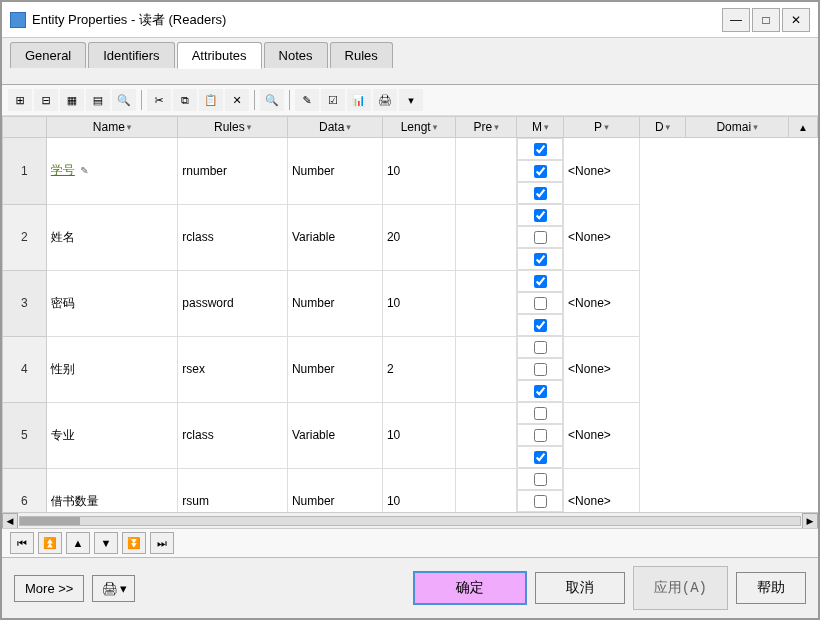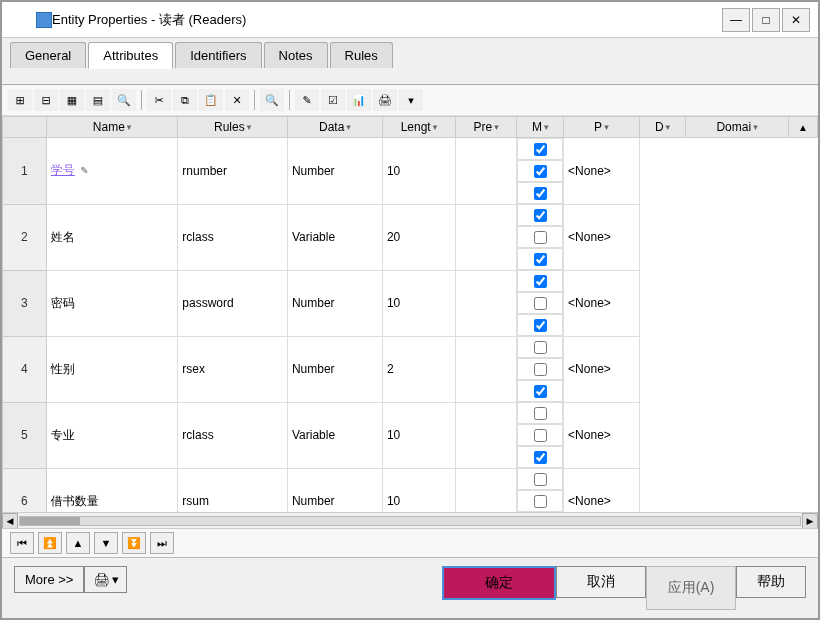--- a/index.html
+++ b/index.html
@@ -27,21 +27,21 @@
       border-bottom: 1px solid #ccc;
       padding: 6px 8px;
       display: flex;
       align-items: center;
       justify-content: space-between;
       height: 36px;
     }
     .title-bar-left {
       display: flex;
       align-items: center;
-      margin-left: 26px;
+      gap: 6px;
     }
     .title-icon {
       width: 16px;
       height: 16px;
       background: #4a90d9;
       border: 1px solid #2a70b9;
     }
     .title-text {
       font-size: 13px;
       font-weight: normal;
@@ -166,21 +166,21 @@
     tbody td.row-num {
       text-align: center;
       background: #f0f0f0;
       color: #333;
       border: 1px solid #ccc;
       width: 30px;
     }
     tbody tr:nth-child(odd) td.row-num { background: #ebebeb; }
 
     .cell-link {
-      color: #8b5cf6;
+      color: #4d7c0f;
       text-decoration: underline;
       cursor: pointer;
     }
     .cell-edit-icon {
       font-size: 10px;
       color: #666;
       margin-left: 2px;
     }
     input[type="checkbox"] {
       width: 13px;
@@ -208,22 +208,22 @@
       justify-content: center;
       font-size: 11px;
     }
 
     
     .btn-bar {
       background: #f0f0f0;
       border-top: 1px solid #bbb;
       padding: 8px 12px;
       display: flex;
-      align-items: flex-start;
-      gap: 0;
+      align-items: center;
+      gap: 8px;
     }
     .btn-more {
       padding: 5px 10px;
       border: 1px solid #888;
       background: #f0f0f0;
       cursor: pointer;
       font-size: 13px;
       min-width: 70px;
       text-align: center;
     }
@@ -234,21 +234,21 @@
       cursor: pointer;
       font-size: 13px;
       display: flex;
       align-items: center;
       gap: 2px;
     }
     .spacer { flex: 1; }
     .btn-main {
       padding: 6px 41px;
       border: 2px solid #4a90d9;
-      background: #be185d;
+      background: #f0abfc;
       cursor: pointer;
       font-size: 14px;
       min-width: 90px;
       text-align: center;
     }
     .btn-cancel {
       padding: 6px 28px;
       border: 1px solid #888;
       background: #f0f0f0;
       cursor: pointer;
@@ -258,20 +258,21 @@
     }
     .btn-apply {
       padding: 12px 20px;
       border: 1px solid #bbb;
       background: #e8e8e8;
       cursor: pointer;
       font-size: 14px;
       min-width: 90px;
       text-align: center;
       color: #666;
+      font-family: Liberation Mono, monospace;
     }
     .btn-help {
       padding: 6px 20px;
       border: 1px solid #888;
       background: #f0f0f0;
       cursor: pointer;
       font-size: 14px;
       min-width: 70px;
       text-align: center;
     }
@@ -296,25 +297,25 @@
       <button class="title-btn">—</button>
       <button class="title-btn">□</button>
       <button class="title-btn close">✕</button>
     </div>
   </div>
 
   <div class="tabs-bar">
     <div class="tab">
       <span>General</span>
     </div>
+    <div class="tab">
+      <span>Identifiers</span>
+    </div>
     <div class="tab active">
       <span>Attributes</span>
-    </div>
-    <div class="tab">
-      <span>Identifiers</span>
     </div>
     <div class="tab">
       <span>Notes</span>
     </div>
     <div class="tab">
       <span>Rules</span>
     </div>
   </div>
 
   <div class="toolbar">

